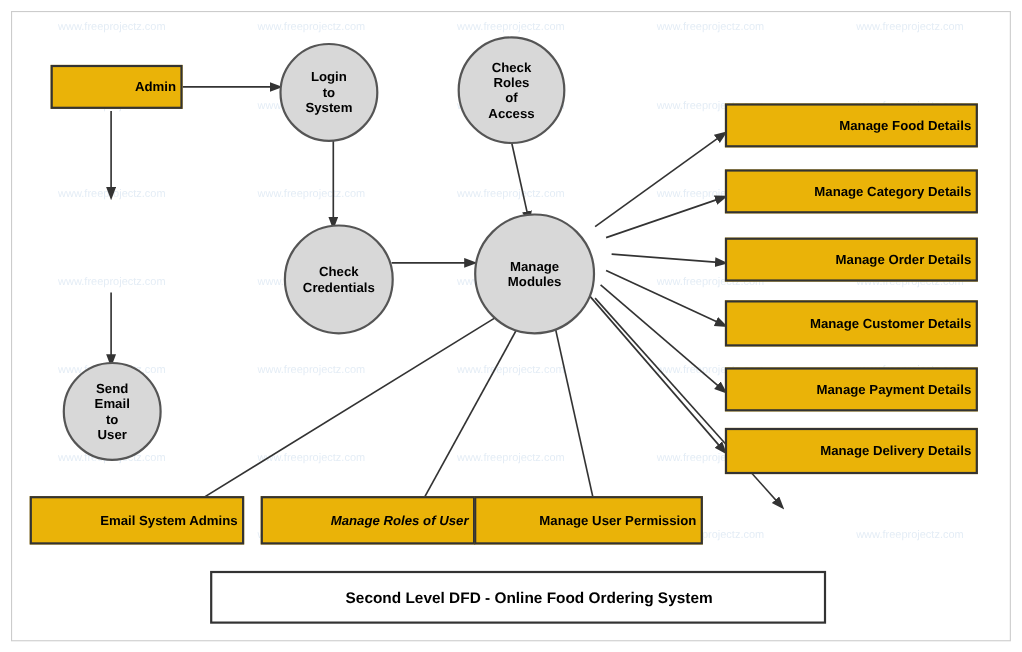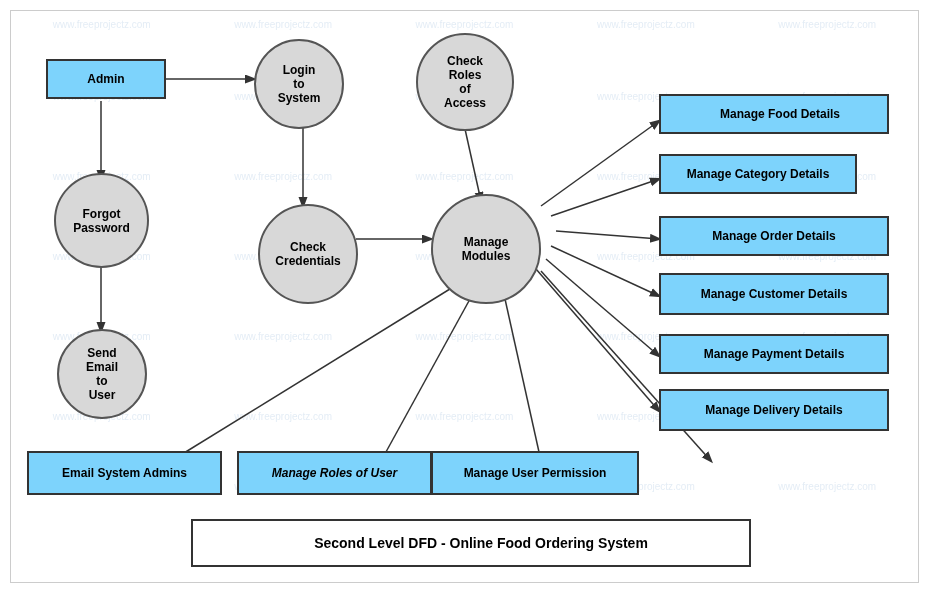--- a/index.html
+++ b/index.html
@@ -29,24 +29,24 @@
       top: 0; left: 0;
       width: 100%; height: 100%;
       pointer-events: none;
       z-index: 1;
     }
 
     
     .rect-node {
       position: absolute;
       border: 2px solid #333;
-      background: #7dd3fc;
+      background: #eab308;
       display: flex;
       align-items: center;
-      justify-content: center;
+      justify-content: flex-end;
       text-align: center;
       font-weight: bold;
       font-size: 12px;
       z-index: 2;
       padding: 4px;
     }
 
     
     .circle-node {
       position: absolute;
@@ -195,24 +195,20 @@
 System</span>
   </div>
 
   <div class="circle-node" style="left:405px; top:22px; width:98px; height:98px;">
     <span style="white-space:pre-line;">Check
 Roles
 of
 Access</span>
   </div>
 
-  <div class="circle-node" style="left:43px; top:162px; width:95px; height:95px;">
-    <span style="white-space:pre-line;">Forgot
-Password</span>
-  </div>
 
   <div class="circle-node" style="left:247px; top:193px; width:100px; height:100px;">
     <span style="white-space:pre-line;">Check
 Credentials</span>
   </div>
 
   <div class="circle-node" style="left:420px; top:183px; width:110px; height:110px;">
     <span style="white-space:pre-line;">Manage
 Modules</span>
   </div>
@@ -221,21 +217,21 @@
     <span style="white-space:pre-line;">Send
 Email
 to
 User</span>
   </div>
 
   <div class="rect-node" style="left:648px; top:83px; width:230px; height:40px;padding-left:16px;">
     <span>Manage Food Details</span>
   </div>
 
-  <div class="rect-node" style="left:648px; top:143px; width:198px; height:40px;">
+  <div class="rect-node" style="left:648px; top:143px; width:230px; height:40px;">
     <span>Manage Category Details</span>
   </div>
 
   <div class="rect-node" style="left:648px; top:205px; width:230px; height:40px;">
     <span>Manage Order Details</span>
   </div>
 
   <div class="rect-node" style="left:648px; top:262px; width:230px; height:42px;">
     <span>Manage Customer Details</span>
   </div>

